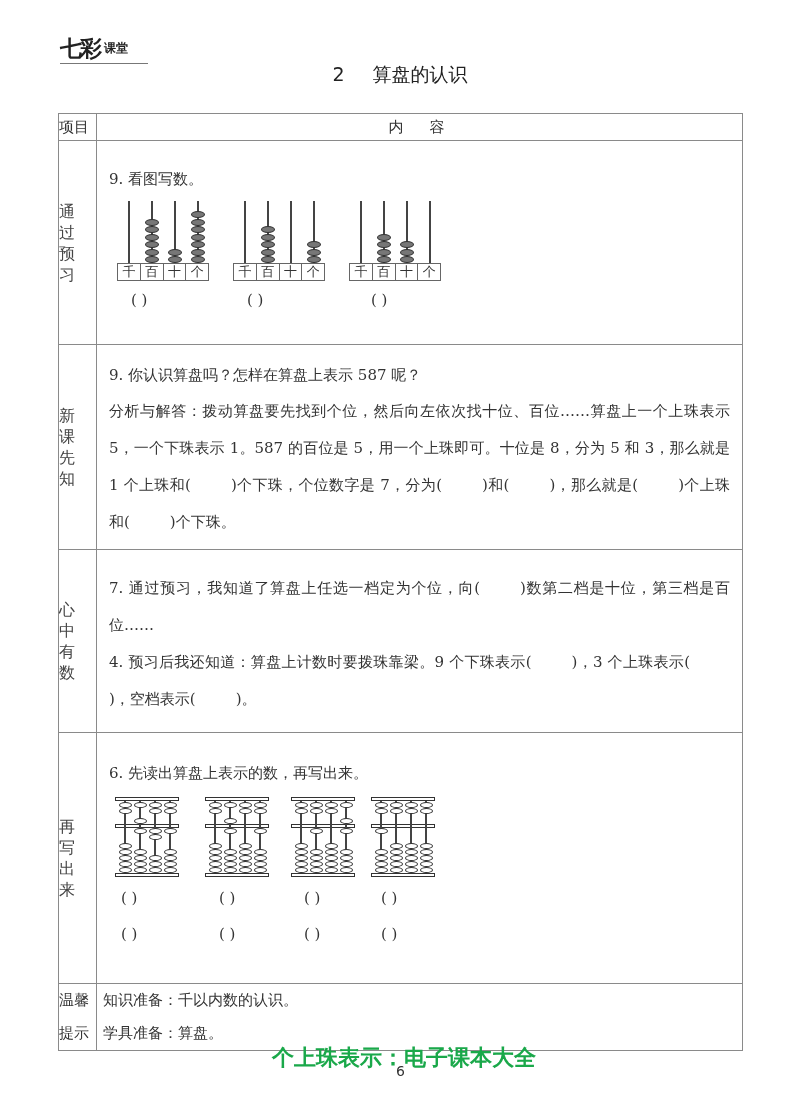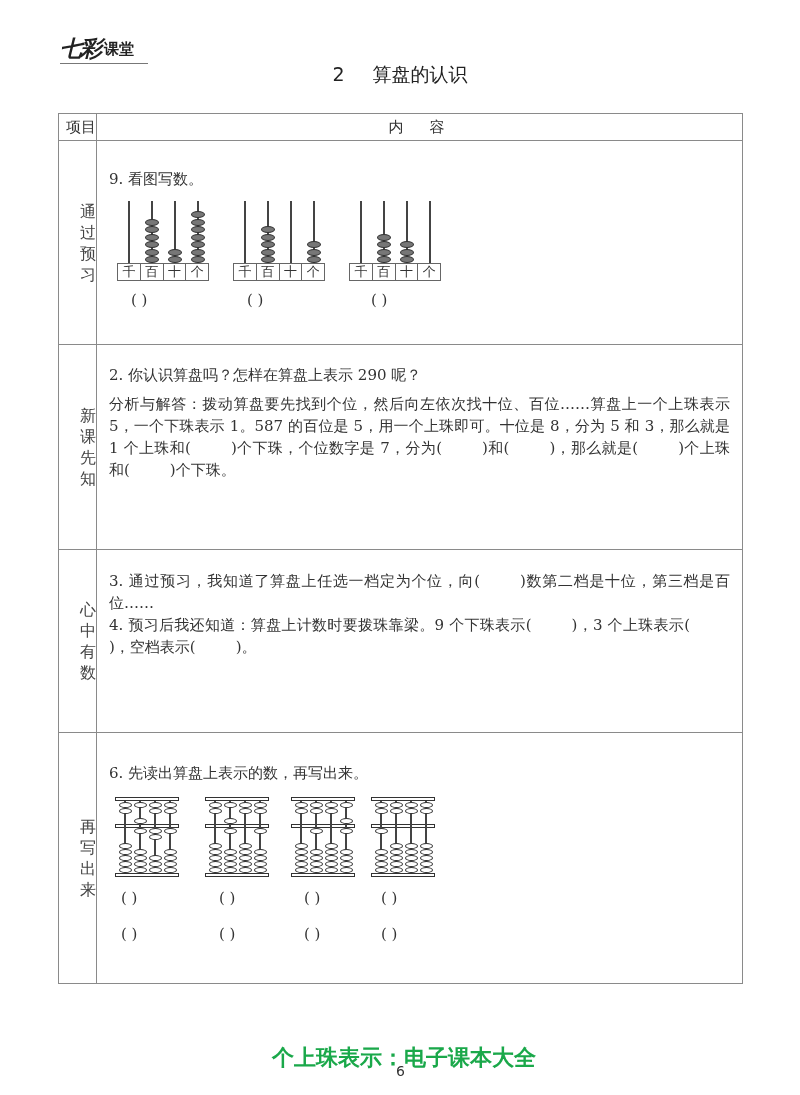--- a/index.html
+++ b/index.html
@@ -1,42 +1,42 @@
 <!DOCTYPE html>
 <html><head>
 <meta charset="utf-8">
 <style>
   html, body { margin: 0; padding: 0; background: #ffffff; }
   body { width: 800px; height: 1095px; position: relative; overflow: hidden;
          font-family: "DejaVu Serif", "Liberation Serif", serif; color: #333; }
 
   .brand { position: absolute; left: 60px; top: 34px; width: 88px; height: 28px; }
   .brand-main { position: absolute; left: 0; top: 0; font-size: 22px; font-weight: bold;
-                font-style: italic; color: #222; letter-spacing: -2px;
+                color: #222; letter-spacing: -2px;
                 font-family: "DejaVu Sans", sans-serif; }
-  .brand-sub { position: absolute; left: 44px; top: 6px; font-size: 15px; font-weight: bold; color: #222;
+  .brand-sub { position: absolute; left: 44px; top: 6px; font-size: 12px; font-weight: bold; color: #222;
                font-family: Liberation Serif, serif; }
   .brand-line { position: absolute; left: 0; top: 29px; width: 88px; height: 1px; background: #777; }
 
   .page-title { position: absolute; left: 0; width: 800px; top: 62px; text-align: center;
                 font-size: 19px; color: #222; font-family: "DejaVu Sans", sans-serif; }
   .page-title .num { margin-right: 28px; }
 
   table.sheet { position: absolute; left: 58px; top: 113px; width: 685px; border-collapse: collapse; }
   table.sheet td { border: 1.5px solid #8a8a8a; vertical-align: top; padding: 0; }
-  td.label-cell { width: 37px; text-align: right; vertical-align: middle !important; }
+  td.label-cell { width: 37px; text-align: left; vertical-align: middle !important; }
   .vlabel { display: inline-block; width: 18px; font-size: 16px; line-height: 21px; color: #444;
             word-break: break-all; }
   .hdr td { height: 26px; vertical-align: middle !important; font-size: 15px; }
   .hdr .label-cell { font-size: 15px; }
   .hdr .content-head { text-align: center; letter-spacing: 26px; padding-left: 20px; }
 
   .content { padding: 0 12px; font-size: 15px; color: #333; position: relative; }
   .q { line-height: 36px; }
-  .para { line-height: 22px; text-align: justify; }
+  .para { line-height: 37px; text-align: justify; }
 
   .blank { display: inline-block; width: 40px; }
 
   
   .counters { position: relative; height: 90px; margin-top: 4px; }
   .counter { position: absolute; top: 0; width: 92px; height: 82px; }
   .counter .rod { position: absolute; width: 1.5px; background: #444; top: 0; height: 62px; }
   .counter .base { position: absolute; left: 0; top: 62px; width: 92px; height: 18px; display: flex; border: 1px solid #666; box-sizing: border-box; }
   .counter .base span { flex: 1; text-align: center; font-size: 13px; line-height: 16px; border-left: 1px solid #666; }
   .counter .base span:first-child { border-left: none; }
@@ -164,36 +164,36 @@
       </div>
     </td>
   </tr>
 
   <tr>
     <td class="label-cell" style="height:204px;">
       <span class="vlabel">新课先知</span>
     </td>
     <td>
       <div class="content" style="padding-top:12px;">
-        <div class="q">2. 你认识算盘吗？怎样在算盘上表示 290 呢？</div>
+        <div class="q">9. 你认识算盘吗？怎样在算盘上表示 587 呢？</div>
         <div class="para">
           <span>分析与解答：拨动算盘要先找到个位，然后向左依次找十位、百位……算盘上一个上珠表示 5，一个下珠表示 1。587 的百位是 5，用一个上珠即可。十位是 8，分为 5 和 3，那么就是 1 个上珠和(</span><span class="blank"></span><span>)个下珠，个位数字是 7，分为(</span><span class="blank"></span><span>)和(</span><span class="blank"></span><span>)，那么就是(</span><span class="blank"></span><span>)个上珠和(</span><span class="blank"></span><span>)个下珠。</span>
         </div>
       </div>
     </td>
   </tr>
 
   <tr>
     <td class="label-cell" style="height:182px;">
       <span class="vlabel">心中有数</span>
     </td>
     <td>
       <div class="content" style="padding-top:20px;">
         <div class="para">
-          <span>3. 通过预习，我知道了算盘上任选一档定为个位，向(</span><span class="blank"></span><span>)数第二档是十位，第三档是百位……</span>
+          <span>7. 通过预习，我知道了算盘上任选一档定为个位，向(</span><span class="blank"></span><span>)数第二档是十位，第三档是百位……</span>
         </div>
         <div class="para">
           <span>4. 预习后我还知道：算盘上计数时要拨珠靠梁。9 个下珠表示(</span><span class="blank"></span><span>)，3 个上珠表示(</span><span class="blank"></span><span>)，空档表示(</span><span class="blank"></span><span>)。</span>
         </div>
       </div>
     </td>
   </tr>
 
   <tr>
     <td class="label-cell" style="height:250px;">
@@ -361,17 +361,29 @@
         <div class="paren-row">
           <span class="paren" style="left:12px;">(        )</span>
           <span class="paren" style="left:110px;">(        )</span>
           <span class="paren" style="left:195px;">(        )</span>
           <span class="paren" style="left:272px;">(        )</span>
         </div>
       </div>
     </td>
   </tr>
 
+  <tr>
+    <td class="label-cell" style="height:66px; font-size:15px; line-height:33px;">
+      <div>温馨</div>
+      <div>提示</div>
+    </td>
+    <td>
+      <div class="content" style="padding-left:6px;">
+        <div class="tip-line">知识准备：千以内数的认识。</div>
+        <div class="tip-line">学具准备：算盘。</div>
+      </div>
+    </td>
+  </tr>
 </tbody>
   </table>
 
 <div class="page-num">6</div>
 <div class="watermark">个上珠表示：电子课本大全</div>
 
 </body></html>

